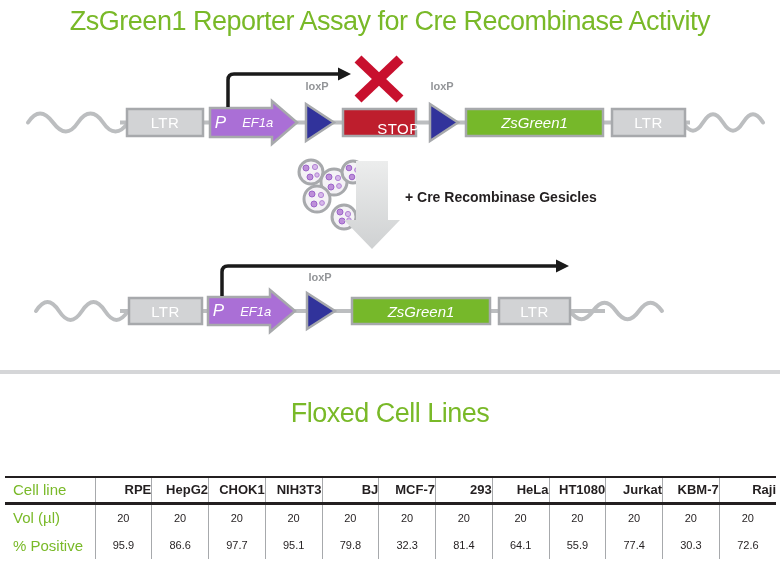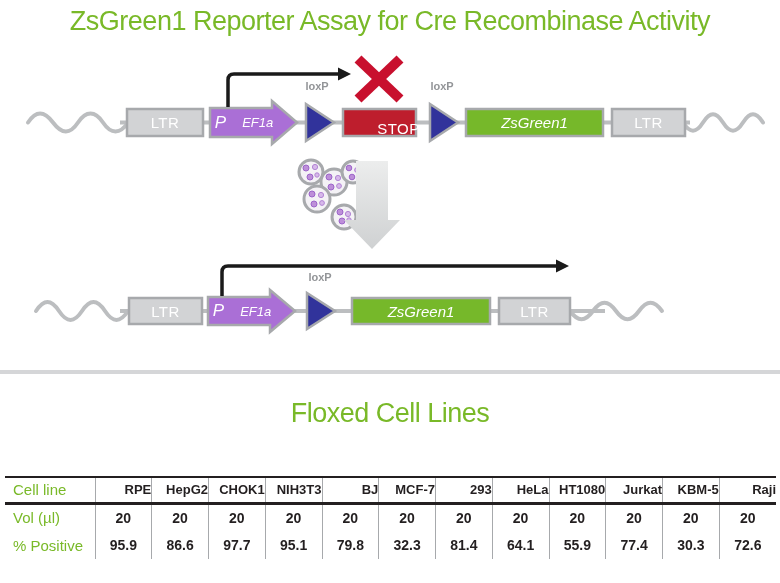--- a/index.html
+++ b/index.html
@@ -47,21 +47,21 @@
     letter-spacing:-0.5px;color:var(--green,#79b928);font-weight:400;}
 
   table.cells{position:absolute;left:5px;top:476px;width:771px;
     border-collapse:collapse;table-layout:fixed;}
   table.cells col.label-col{width:90px;}
   table.cells th,table.cells td{border-left:1px solid var(--box-border);
     text-align:center;color:var(--ink);vertical-align:middle;}
   table.cells th:first-child,table.cells td:first-child{border-left:none;}
   table.cells thead th{border-top:2px solid var(--ink);border-bottom:3px solid var(--ink);
     font-size:13px;font-weight:bold;height:26px;text-align:right;}
-  table.cells tbody td{font-size:14px;font-weight:bold;height:28px;}
+  table.cells tbody td{font-size:11px;font-weight:normal;height:28px;}
   table.cells .rowlab{text-align:left;padding-left:8px;color:var(--green,#79b928);
     font-weight:normal;font-size:15px;}
 </style>
 </head>
 <body>
 
 <div id="stage">
 
   <div class="abs page-title">ZsGreen1 Reporter Assay for Cre Recombinase Activity</div>
 
@@ -140,20 +140,21 @@
   <div class="abs elem-label" style="left:208px;top:107px;width:72px;height:31px;">
     <span class="p-label">P</span>
       <span class="p-sub">EF1a</span>
   </div>
   <div class="abs loxp-label" style="left:292px;top:80px;width:50px;">loxP</div>
   <div class="abs elem-label stop-label" style="left:362px;top:109px;width:73px;height:22px;margin-top:8px;">STOP</div>
   <div class="abs loxp-label" style="left:417px;top:80px;width:50px;">loxP</div>
   <div class="abs elem-label zs-label" style="left:466px;top:109px;width:137px;height:27px;">ZsGreen1</div>
   <div class="abs elem-label ltr-label" style="left:612px;top:109px;width:73px;height:27px;">LTR</div>
 
+  <div class="abs gesicle-label" style="left:405px;top:187px;height:20px;">+ Cre Recombinase Gesicles</div>
 
   <div class="abs elem-label ltr-label" style="left:129px;top:298px;width:73px;height:26px;">LTR</div>
   <div class="abs elem-label" style="left:206px;top:296px;width:72px;height:30px;">
     <span class="p-label">P</span>
       <span class="p-sub">EF1a</span>
   </div>
   <div class="abs loxp-label" style="left:295px;top:271px;width:50px;">loxP</div>
   <div class="abs elem-label zs-label" style="left:352px;top:298px;width:138px;height:26px;">ZsGreen1</div>
   <div class="abs elem-label ltr-label" style="left:499px;top:298px;width:71px;height:26px;">LTR</div>
 
@@ -182,21 +183,21 @@
         <th>RPE</th>
         <th>HepG2</th>
         <th>CHOK1</th>
         <th>NIH3T3</th>
         <th>BJ</th>
         <th>MCF-7</th>
         <th>293</th>
         <th>HeLa</th>
         <th>HT1080</th>
         <th>Jurkat</th>
-        <th>KBM-5</th>
+        <th>KBM-7</th>
         <th>Raji</th>
       </tr>
     </thead>
     <tbody>
       <tr>
         <td class="rowlab">Vol (µl)</td>
         <td>20</td>
         <td>20</td>
         <td>20</td>
         <td>20</td>

